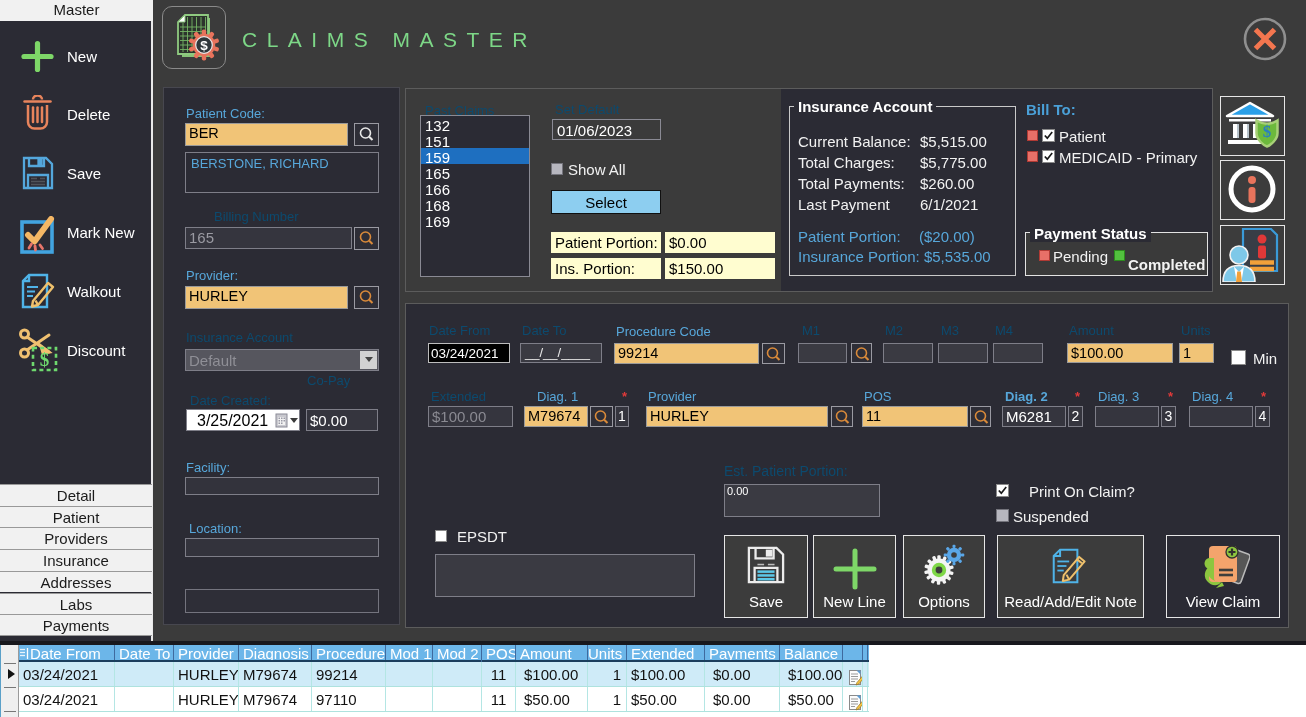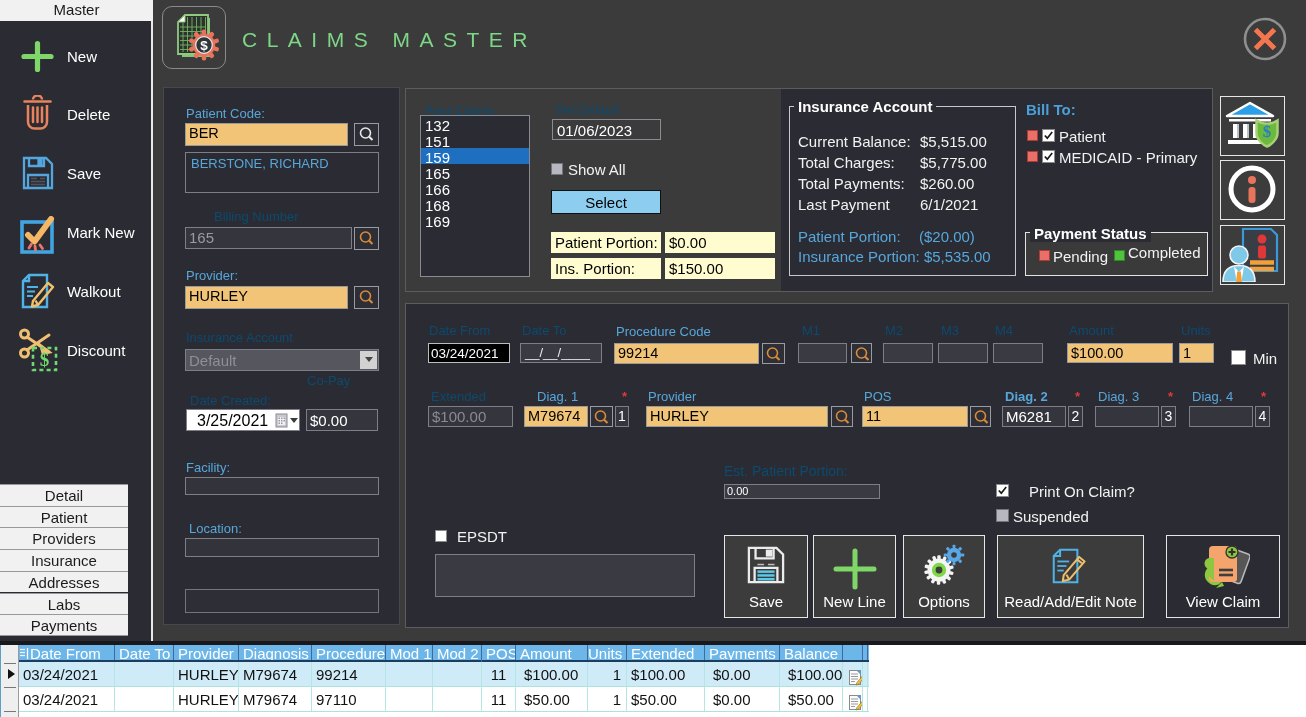--- a/index.html
+++ b/index.html
@@ -17,21 +17,21 @@
 .panel { position:absolute; background:#2b2b34; }
 .gbox { position:absolute; border:1px solid #c9c9c9; }
 .gtitle { position:absolute; font-size:15px; font-weight:bold; color:#fff; padding:0 4px; white-space:nowrap; }
 .cbw { position:absolute; width:13px; height:13px; background:#fff; border:1px solid #8a8a8a; }
 .cbg { position:absolute; width:13px; height:13px; background:#b7b7bf; border:1px solid #74747c; }
 .rsq { position:absolute; width:11px; height:11px; background:#e87068; border:1px solid #b03a34; }
 .gsq { position:absolute; width:11px; height:11px; background:#52c13e; border:1px solid #2c8a1e; }
 .btn { position:absolute; background:#3c3c3c; border:1.5px solid #e6e6e6; color:#fff; font-size:15px; text-align:center; }
 .btnlab { position:absolute; width:100%; bottom:7px; text-align:center; font-size:15px; color:#fff; white-space:nowrap; }
 .menulab { position:absolute; left:67px; font-size:15px; color:#fff; white-space:nowrap; }
-.tab { position:absolute; left:0; width:128px; height:21.7px; background:#f1f1f1; border-top:1px solid #999; color:#1b1b1b; font-size:15px; text-align:center; padding-top:2px; }
+.tab { position:absolute; left:0; width:152px; height:21.7px; background:#f1f1f1; border-top:1px solid #999; color:#1b1b1b; font-size:15px; text-align:center; padding-top:2px; }
 .numbox { position:absolute; background:#35353e; border:1px solid #7e7e88; color:#fff; font-size:14px; text-align:center; padding-top:1px; }
 .star { position:absolute; color:#e03a3a; font-size:13px; font-weight:bold; }
 </style>
 </head>
 <body>
 <div class="abs" id="main"></div>
 <div class="abs" id="darkstrip"></div>
 <div class="abs" id="sidebar"></div>
 
 <div class="abs" style="left:0;top:0;width:153px;height:21px;background:#f1f1f1;color:#1b1b1b;font-size:15px;text-align:center;padding-top:1px;">Master</div>
@@ -269,21 +269,21 @@
       <path d="M1.8 5.5 L4.3 8.2 L9.2 2" fill="none" stroke="#1a1a1a" stroke-width="1.7"></path>
     </svg>
   </div>
 <div class="lbl15" style="left:1059px;top:149px;">MEDICAID - Primary</div>
 
 <div class="abs" style="left:1025px;top:232px;width:183px;height:44px;background:#3a3a3a;border:1px solid #e3e3e3;"></div>
 <div class="gtitle" style="left:1030px;top:225px;background:#2b2b34;">Payment Status</div>
 <div class="rsq" style="left:1039px;top:250px;"></div>
 <div class="lbl15" style="left:1053px;top:248px;">Pending</div>
 <div class="gsq" style="left:1114px;top:250px;"></div>
-<div class="lbl15" style="left:1128px;top:244px;">Completed</div>
+<div class="lbl15" style="left:1128px;top:256px;font-weight:bold;">Completed</div>
 
 <div class="btn" style="left:1220px;top:96px;width:65px;height:60px;"><svg width="61" height="56" viewBox="0 0 61 56">
 <g transform="translate(5,3)">
 <path d="M0 16 L23 3 L46 16 Z" fill="#2ba0e8" stroke="#fff" stroke-width="2.5" stroke-linejoin="round"></path>
 <rect x="2" y="19" width="42" height="2.5" fill="#fff"></rect>
 <g fill="#fff">
           <rect x="6" y="24" width="6" height="14"></rect>
           <rect x="16" y="24" width="6" height="14"></rect>
           <rect x="26" y="24" width="6" height="14"></rect>
         </g>
@@ -389,21 +389,21 @@
       <line x1="13.2" y1="11.7" x2="16.5" y2="15" stroke="#d98a3a" stroke-width="2"></line>
     </svg>
   </div>
 <div class="inp" style="left:1002px;top:406px;width:64px;height:21px;">M6281</div>
 <div class="numbox" style="left:1068px;top:406px;width:15px;height:21px;">2</div>
 <div class="inp" style="left:1095px;top:406px;width:64px;height:21px;"></div>
 <div class="numbox" style="left:1161px;top:406px;width:15px;height:21px;">3</div>
 <div class="inp" style="left:1189px;top:406px;width:64px;height:21px;"></div>
 <div class="numbox" style="left:1255px;top:406px;width:15px;height:21px;">4</div>
 <div class="lbl" style="left:724px;top:463px;font-size:14px;">Est. Patient Portion:</div>
-<div class="abs" style="left:724px;top:484px;width:156px;height:15px;background:#3a3a42;border:1px solid #7e7e88;color:#fff;font-size:11px;padding-left:2px;">0.00</div>
+<div class="abs" style="left:724px;top:484px;width:156px;height:33px;background:#3a3a42;border:1px solid #7e7e88;color:#fff;font-size:11px;padding-left:2px;">0.00</div>
 <div class="cbw" style="left:996px;top:484px;">
     <svg width="11" height="11" viewBox="0 0 11 11" style="position:absolute;left:0;top:0;">
       <path d="M1.8 5.5 L4.3 8.2 L9.2 2" fill="none" stroke="#1a1a1a" stroke-width="1.7"></path>
     </svg>
   </div>
 <div class="lbl15" style="left:1013px;top:483px;margin-left:16px;">Print On Claim?</div>
 <div class="cbg" style="left:996px;top:509px;"></div>
 <div class="lbl15" style="left:1013px;top:508px;">Suspended</div>
 <div class="cbw" style="left:435px;top:530px;width:12px;height:12px;"></div>
 <div class="lbl15" style="left:457px;top:528px;">EPSDT</div>

